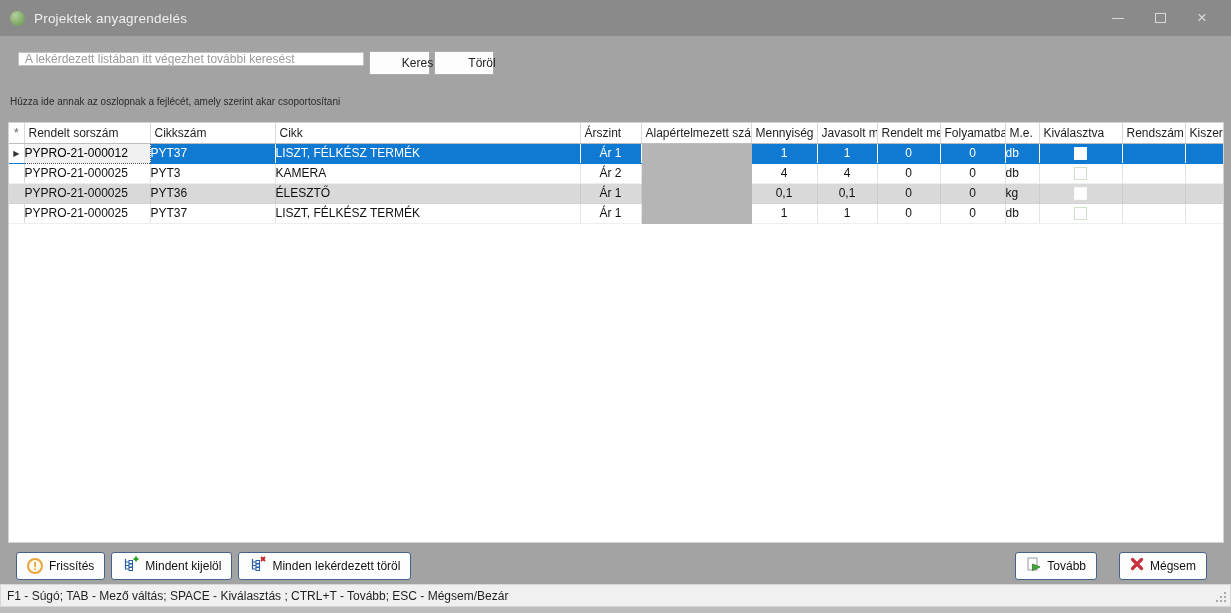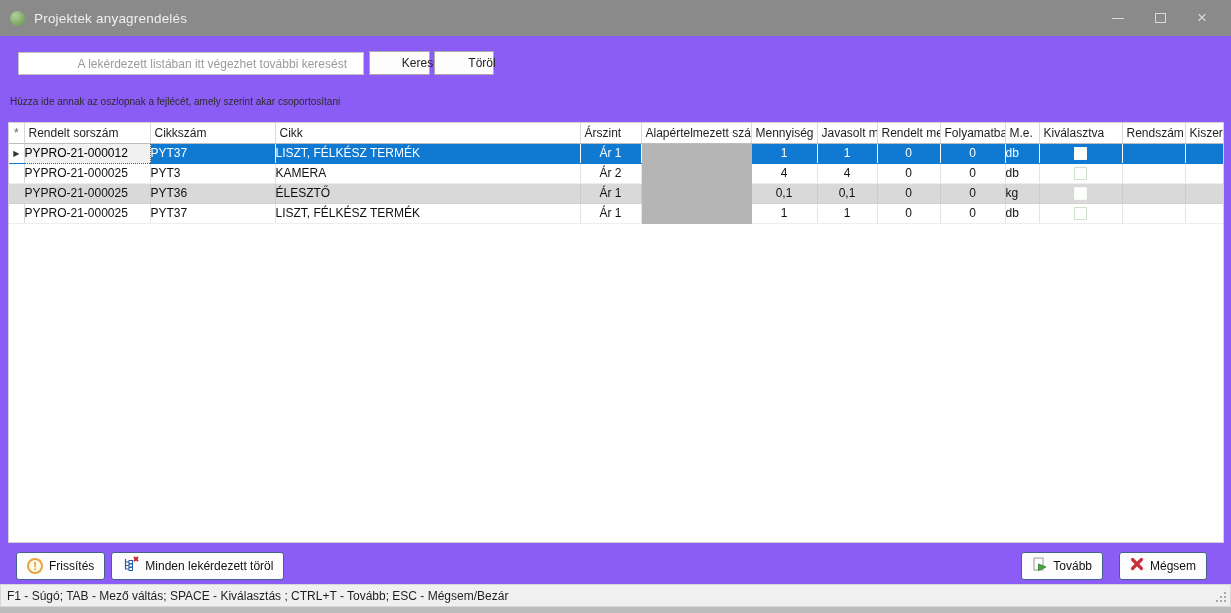--- a/index.html
+++ b/index.html
@@ -1,32 +1,32 @@
 <!DOCTYPE html>
 <html><head>
 <meta charset="utf-8">
 <style>
   * { margin:0; padding:0; box-sizing:border-box; }
   html,body { width:1231px; height:613px; overflow:hidden; }
   body { font-family:"Liberation Sans","DejaVu Sans",sans-serif; font-size:12px; color:#1a1a1a; background:#f0f0f0; }
 
-  .window { position:relative; width:1231px; height:613px; background:#8b5cf6; }
+  .window { position:relative; width:1231px; height:613px; background:#a3a3a3; }
 
   
   .titlebar { position:absolute; top:0; left:0; width:100%; height:36px; background:#8a8a8a; display:flex; align-items:center; padding:0 10px; }
   .app-icon { width:15px; height:15px; border-radius:50%; background:radial-gradient(circle at 35% 30%, #b9dd9e, #79a95b 70%, #62924a); opacity:.85; margin-right:9px; }
   .title-text { color:#efefef; font-size:13.5px; letter-spacing:.2px; }
   .win-controls { margin-left:auto; display:flex; align-items:center; gap:28px; padding-right:12px; }
   .wc { width:14px; height:14px; display:flex; align-items:center; justify-content:center; color:#dcdcdc; cursor:default; }
   .wc-min-bar { width:12px; height:1px; background:#d9d9d9; }
   .wc-max-box { width:11px; height:10px; border:1px solid #d9d9d9; }
   .wc-close { font-size:17px; line-height:14px; color:#d9d9d9; }
 
   
-  .search-input { position:absolute; left:18px; top:52px; width:346px; height:23px; border:1px solid #c2c2c2; background:#fff; padding:0 16px; font-size:12px; color:#333; font-family:inherit;text-align:right; }
+  .search-input { position:absolute; left:18px; top:52px; width:346px; height:14px; border:1px solid #c2c2c2; background:#fff; padding:0 6px; font-size:12px; color:#333; font-family:inherit; }
   .search-input::placeholder { color:#9a9a9a; }
   .btn-plain { position:absolute; top:51px; height:24px; background:#fdfdfd; border:1px solid #ababab; font-size:12px; color:#222; font-family:inherit; display:flex; align-items:center; justify-content:center; cursor:default;padding-left:36px; }
   .btn-keres { left:369px; width:61px; }
   .btn-torol { left:434px; width:60px; }
 
   
   .group-hint { position:absolute; left:10px; top:96px; color:#2b2b2b; font-size:10px; }
 
   
   .grid-wrap { position:absolute; left:8px; top:122px; width:1216px; height:421px; background:#fff; border:1px solid #d2d2d2; overflow:hidden; }
@@ -48,21 +48,21 @@
   tr.gray td { background:#d9d9d9; border-right-color:#cbcbcb; border-bottom-color:#d2d2d2; }
   td.redacted { background:#b5b5b5 !important; border-right-color:#b5b5b5 !important; border-bottom-color:#b5b5b5 !important; }
   .chk { display:inline-block; width:13px; height:13px; background:#fff; border:1px solid #cfe0cb; vertical-align:middle; }
   tr.selected .chk, tr.gray .chk { border-color:#f4fbf2; }
   td.cell-check { text-align:center; }
 
   
   .toolbar { position:absolute; left:0; top:551px; width:100%; height:29px; display:flex; align-items:center; padding:0 24px 0 16px; gap:6px; }
   .tb-btn { display:inline-flex; align-items:center; gap:6px; height:28px; padding:0 10px; background:#fdfdfd;
             border:1px solid #46628c; border-radius:3px; font-size:12px; color:#111; font-family:inherit; cursor:default; }
-  .tb-right { margin-left:auto; display:flex; gap:16px; }
+  .tb-right { margin-left:auto; display:flex; gap:22px; }
   .icon-warning { width:16px; height:16px; border-radius:50%; border:2px solid #e8a33d; background:#fffbe9; color:#dd9429;
                   font-weight:bold; font-size:11px; line-height:12px; text-align:center; }
 
   
   .statusbar { position:absolute; left:0; top:584px; width:1231px; height:23px; background:#f0f0f0; border:1px solid #d7d7d7;
                display:flex; align-items:center; padding:0 6px; color:#1f1f1f; }
   .grip { position:absolute; right:4px; bottom:4px; width:2px; height:2px; background:#a8a8a8;
           box-shadow:-4px 0 #a8a8a8, -8px 0 #a8a8a8, 0 -4px #a8a8a8, -4px -4px #a8a8a8, 0 -8px #a8a8a8; }
   .bottom-strip { position:absolute; left:0; top:607px; width:1231px; height:6px; background:#bcbcbc; }
 </style>
@@ -203,20 +203,32 @@
       <span class="icon-warning">!</span>
       <span>Frissítés</span>
     </button>
     <button class="tb-btn">
       <span>
         <svg width="17" height="16" viewBox="0 0 17 16">
           <path d="M3.5 3 V13.5 M3.5 6 H7 M3.5 9.5 H7 M3.5 13 H7" stroke="#2b5fa5" stroke-width="1.2" fill="none"></path>
           <rect x="7" y="4.5" width="3.5" height="3" fill="#fff" stroke="#2b5fa5"></rect>
           <rect x="7" y="8" width="3.5" height="3" fill="#fff" stroke="#2b5fa5"></rect>
           <rect x="7" y="11.5" width="3.5" height="3" fill="#fff" stroke="#2b5fa5"></rect>
+          <path d="M11.5 3 H16.5 M14 0.5 V5.5" stroke="#2da52d" stroke-width="2"></path>
+        </svg>
+      </span>
+      <span>Mindent kijelöl</span>
+    </button>
+    <button class="tb-btn">
+      <span>
+        <svg width="17" height="16" viewBox="0 0 17 16">
+          <path d="M3.5 3 V13.5 M3.5 6 H7 M3.5 9.5 H7 M3.5 13 H7" stroke="#2b5fa5" stroke-width="1.2" fill="none"></path>
+          <rect x="7" y="4.5" width="3.5" height="3" fill="#fff" stroke="#2b5fa5"></rect>
+          <rect x="7" y="8" width="3.5" height="3" fill="#fff" stroke="#2b5fa5"></rect>
+          <rect x="7" y="11.5" width="3.5" height="3" fill="#fff" stroke="#2b5fa5"></rect>
           <path d="M12 1 L16 5 M16 1 L12 5" stroke="#c82222" stroke-width="1.8"></path>
         </svg>
       </span>
       <span>Minden lekérdezett töröl</span>
     </button>
     <div class="tb-right">
       <button class="tb-btn">
         <span>
           <svg width="15" height="15" viewBox="0 0 15 15">
             <rect x="2" y="1" width="9" height="12" fill="#fdfdfd" stroke="#9b9b9b"></rect>

